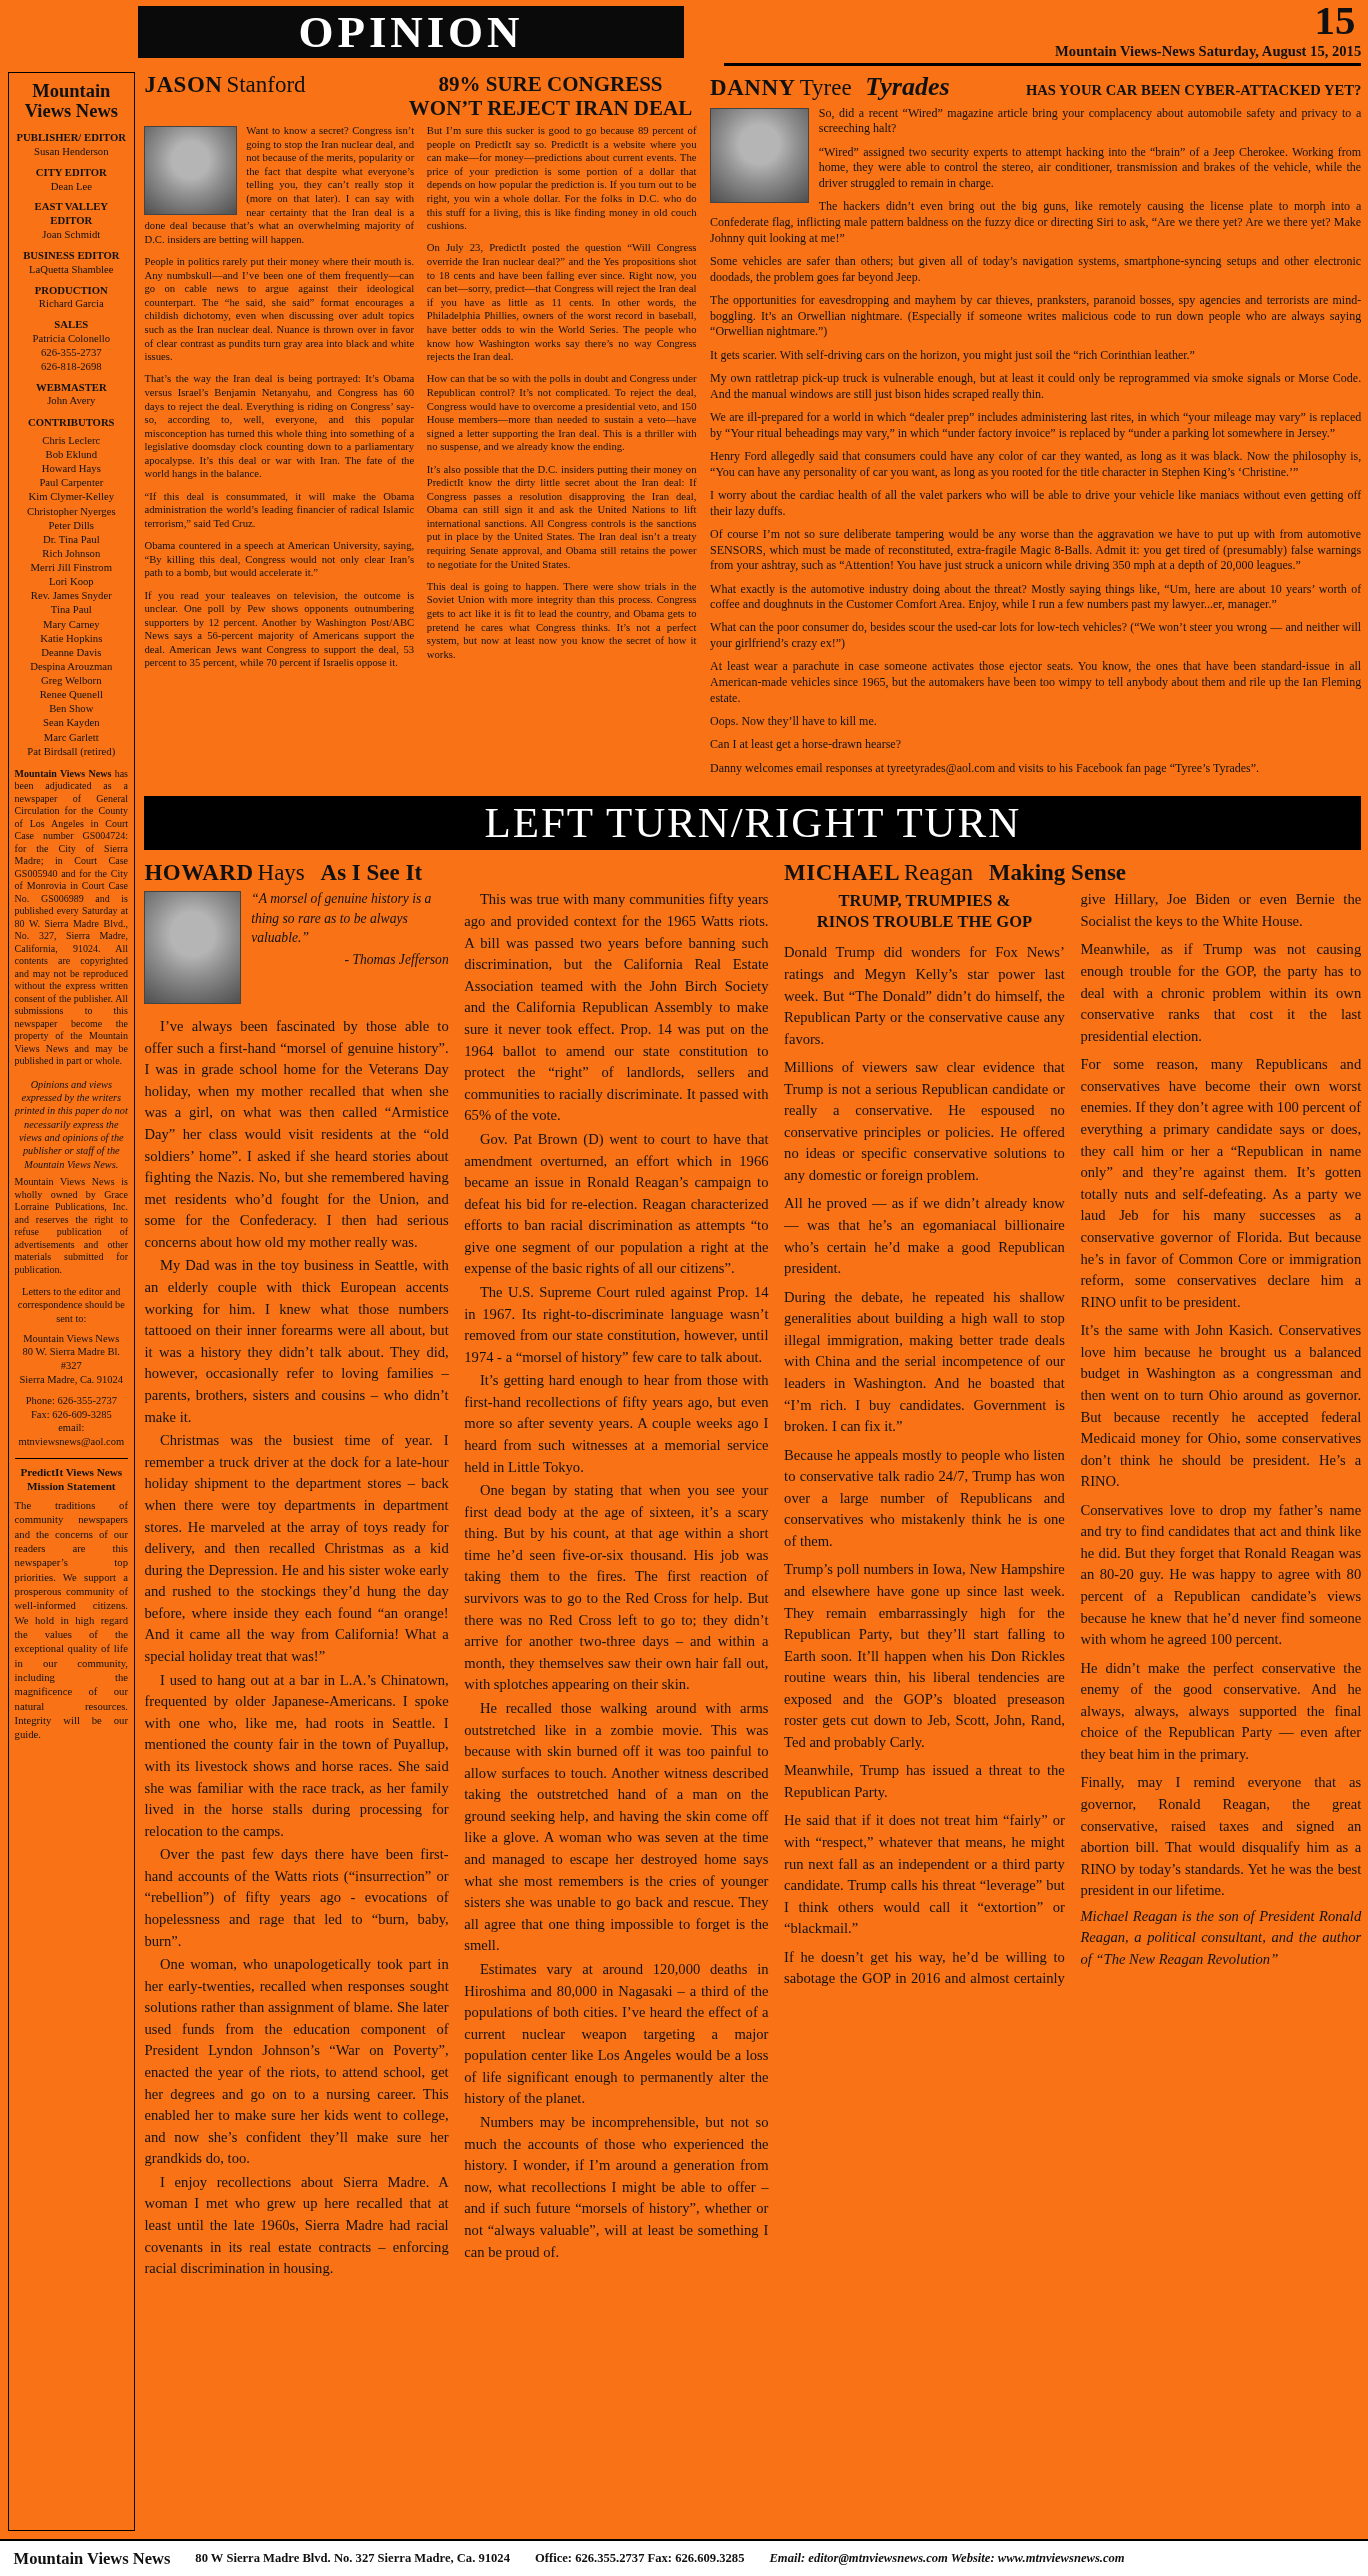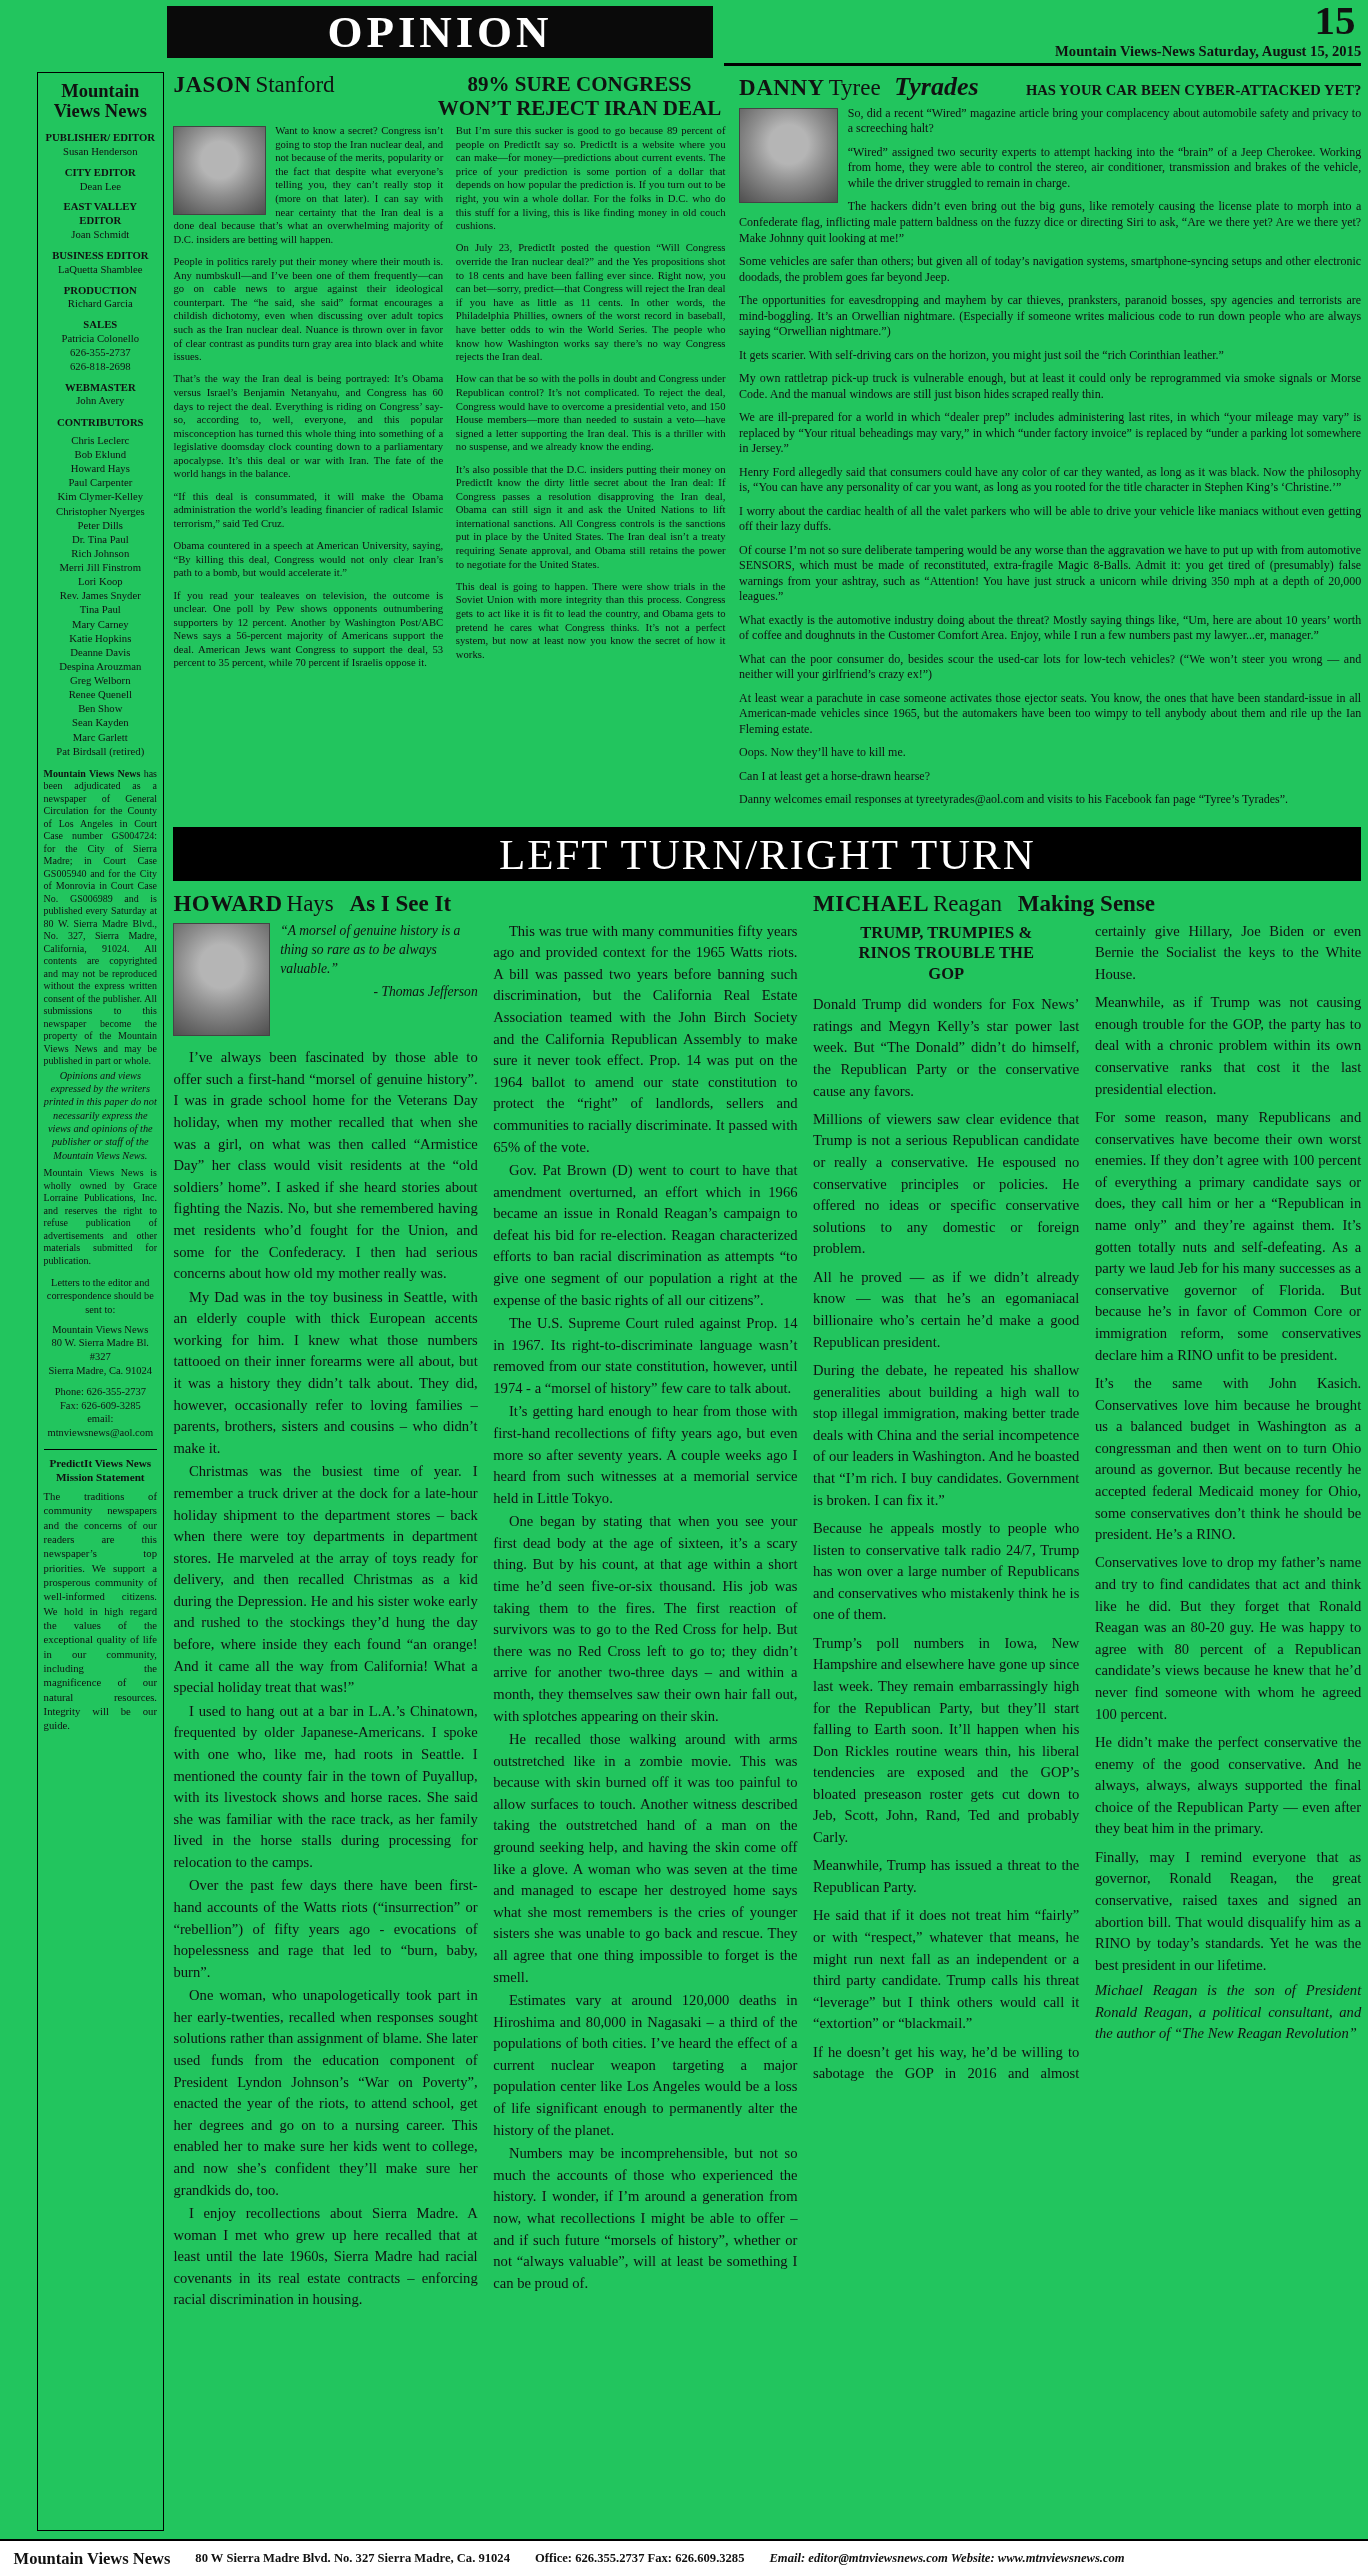--- a/index.html
+++ b/index.html
@@ -1,21 +1,20 @@
 <!DOCTYPE html>
 <html><head>
 <meta charset="utf-8">
 <style>
   * { margin:0; padding:0; box-sizing:border-box; }
   html,body { background:#e8e8e8; }
   .page {
-    width:1369px; height:2576px; margin:0 auto; background:#22c55e; color:#111;
+    width:1369px; height:2576px; margin:0 auto; background:#f97316; color:#111;
     position:relative; overflow:hidden;
     font-family:"Liberation Serif", serif;
-    padding-left:29px;
   }
   
   .page-header { position:relative; height:72px; }
   .opinion-banner {
     position:absolute; left:138px; top:5.8px; width:546px; height:52px;
     background:#0a0a0a; color:#fff; display:flex; align-items:center; justify-content:center;
     font-weight:bold; font-size:45px; letter-spacing:3.9px; font-family:"Liberation Serif", serif;
   }
   .page-number { position:absolute; right:13.6px; top:-3.9px; font-weight:bold; font-size:41px; }
   .issue-bar {
@@ -30,21 +29,21 @@
     text-align:center; font-size:10.7px; line-height:1.3;
   }
   .masthead-title { font-weight:bold; font-size:18.5px; line-height:1.1; margin-bottom:9.7px; }
   .staff-entry { margin-bottom:6.8px; }
   .staff-role { font-weight:bold; font-size:10.7px; }
   .staff-name { white-space:pre-line; font-size:10.7px; }
   .contrib-title { font-weight:bold; margin:7.8px 0 2.9px; font-size:10.7px; }
   .contrib-name { font-size:10.7px; line-height:1.32; }
   .legal { text-align:justify; font-size:10px; line-height:1.25; margin-top:9.7px; }
   .legal b { font-weight:bold; }
-  .legal-italic { font-style:italic; text-align:center; font-size:10.3px; line-height:1.3; margin-top:1px; }
+  .legal-italic { font-style:italic; text-align:center; font-size:10.3px; line-height:1.3; margin-top:10px; }
   .legal-plain { text-align:justify; font-size:10px; line-height:1.25; margin-top:5px; }
   .letters { margin-top:8.7px; font-size:10.3px; line-height:1.3; }
   .letters-address { white-space:pre-line; margin-top:6.8px; font-size:10.5px; }
   .sidebar-contact { white-space:pre-line; margin-top:7.8px; font-size:10.5px; }
   .mission { border-top:1.9px solid #000; margin-top:9.7px; padding-top:5.8px; }
   .mission-title { font-weight:bold; font-size:11.2px; line-height:1.25; margin-bottom:4.9px; }
   .mission-body { text-align:justify; font-size:10.7px; line-height:1.34; }
   
   main { flex:1; margin-left:9.7px; }
   .top-row { display:flex; }

